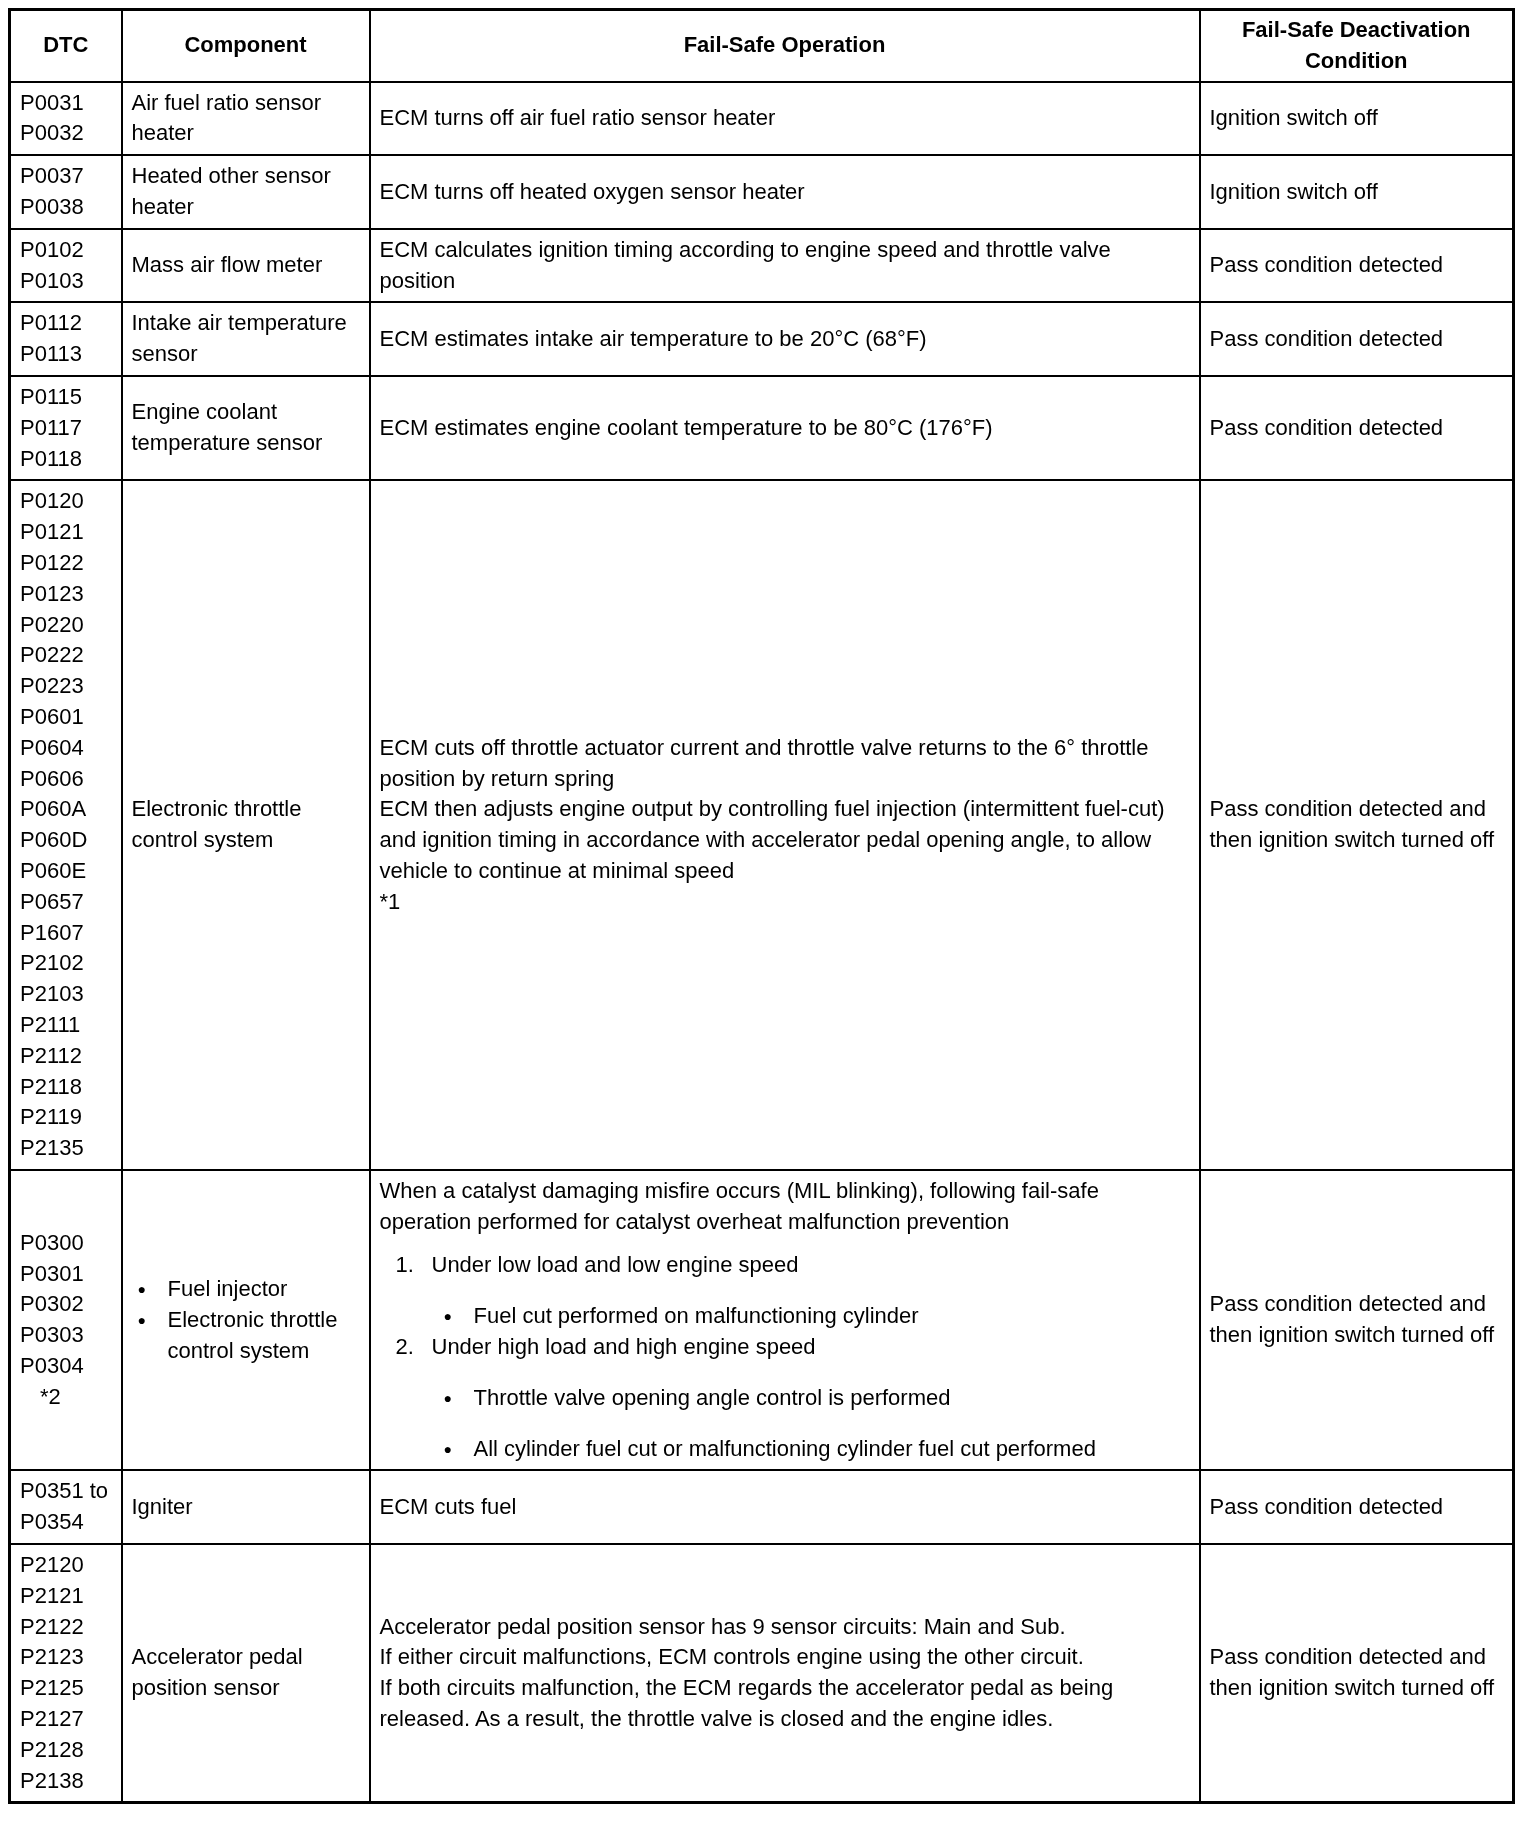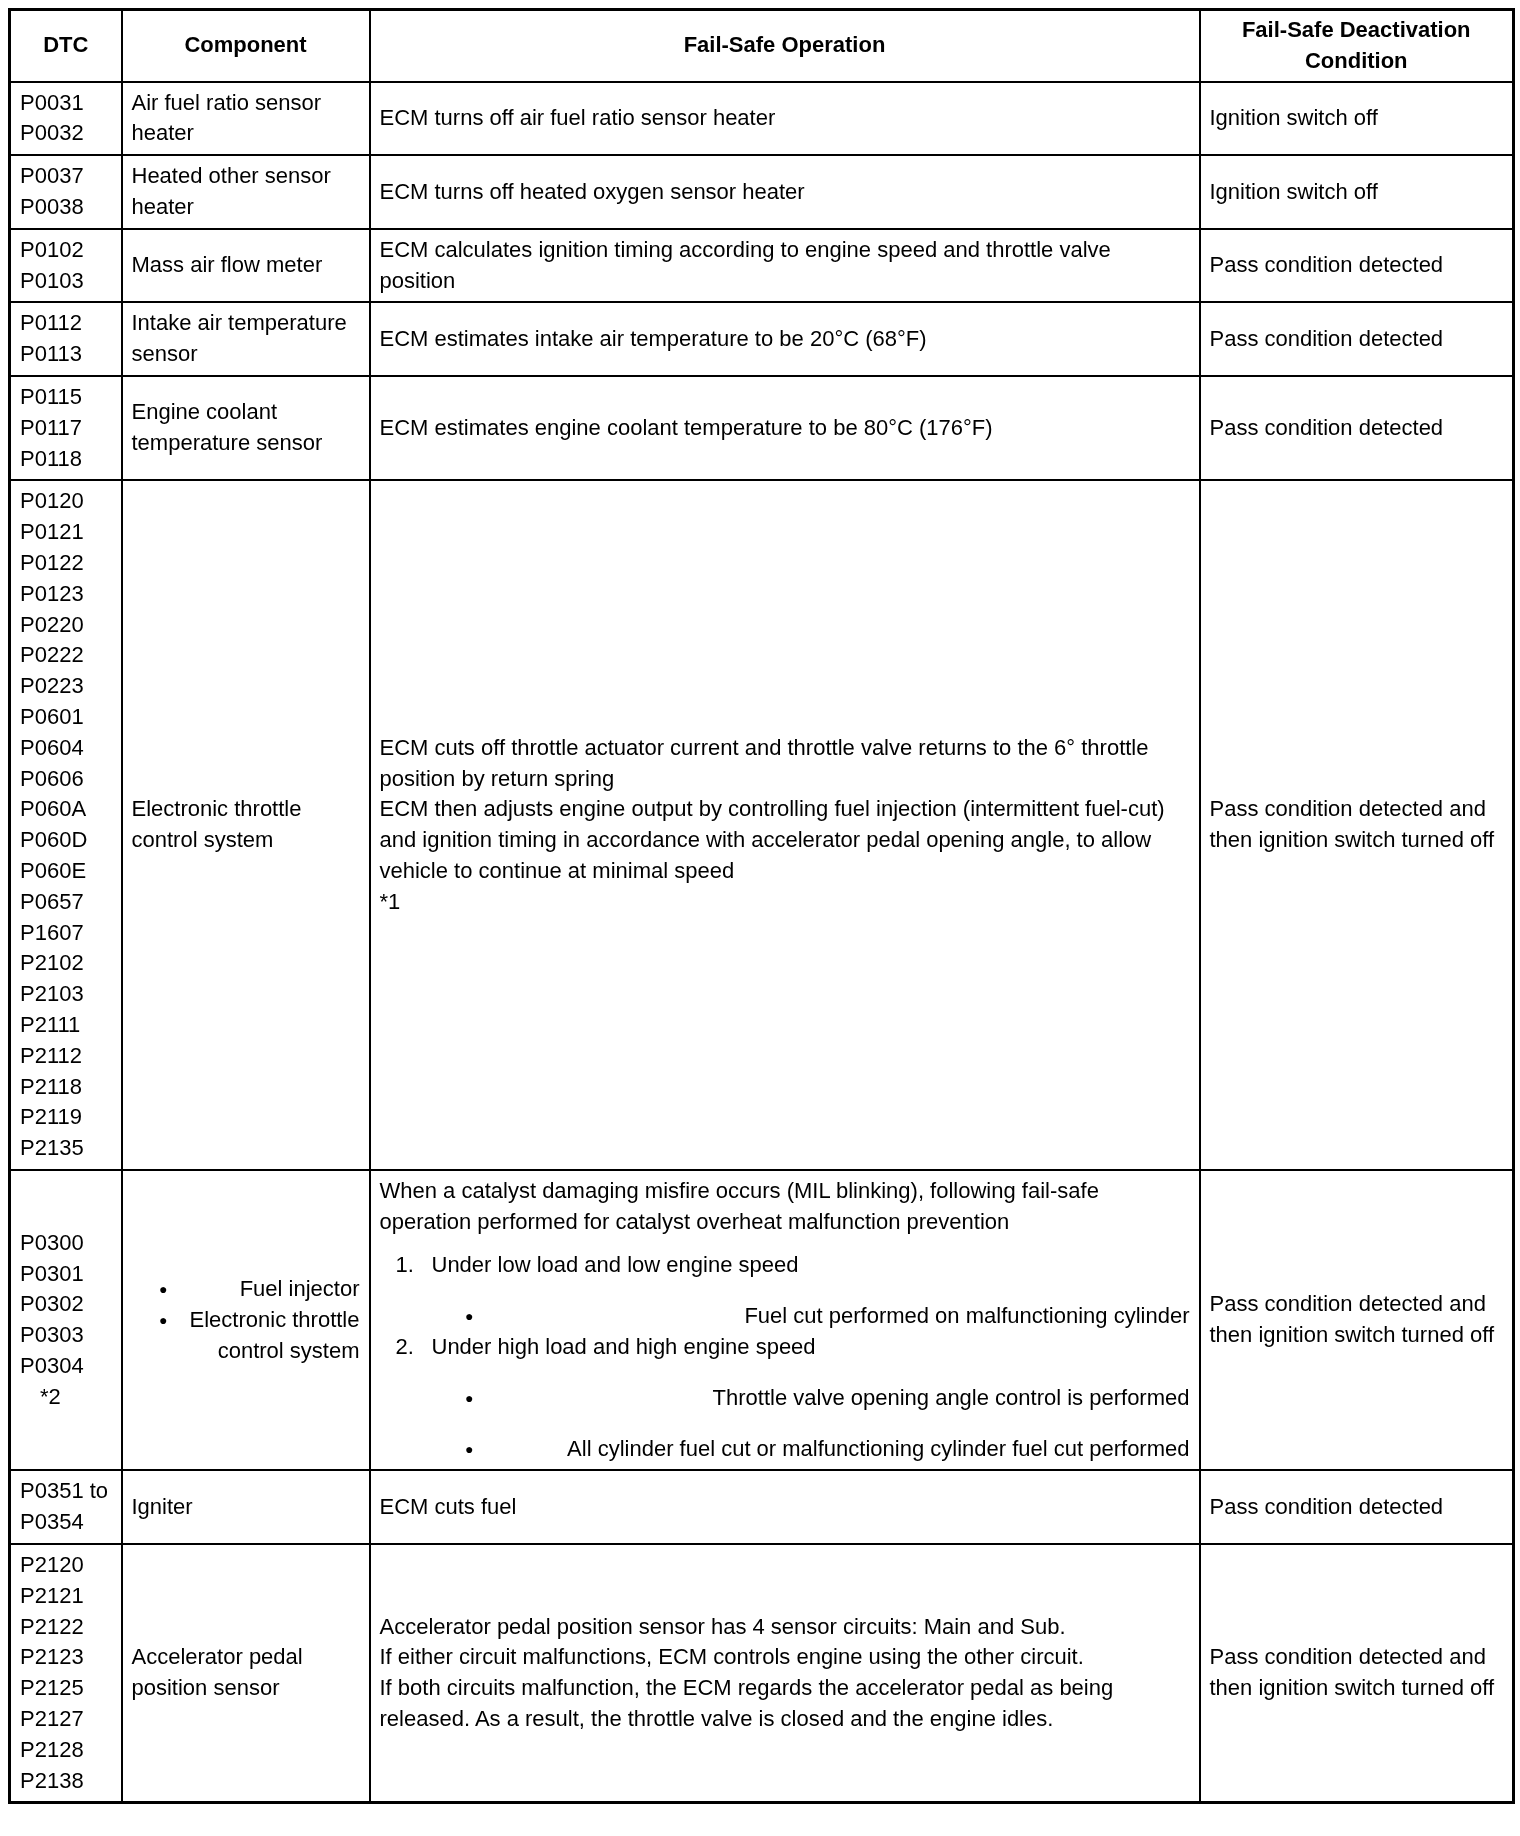--- a/index.html
+++ b/index.html
@@ -32,21 +32,21 @@
   th {
     font-weight: bold;
     text-align: center;
     padding: 4px 6px;
     height: 66px;
   }
   td.dtc-cell { padding-left: 9px; padding-right: 0; }
   .dtc-line { white-space: normal; }
   .footnote-mark { padding-left: 20px; }
   .comp-text { }
-  .bullet-item { display: flex; text-align: right; }
+  .bullet-item { display: flex; }
   .bullet-glyph {
     flex: 0 0 30px;
     font-size: 14px;
     line-height: 30px;
   }
   .bullet-glyph::before { content: "\25CF"; }
   .bullet-text { flex: 1 1 auto; }
   .comp-bullet { padding-left: 6px; }
   .op-para { }
   .op-list { margin-top: 13px; }
@@ -258,21 +258,21 @@
           <div class="dtc-line">P2123</div>
           <div class="dtc-line">P2125</div>
           <div class="dtc-line">P2127</div>
           <div class="dtc-line">P2128</div>
           <div class="dtc-line">P2138</div>
         </td>
         <td class="cell component-cell">
           <div class="comp-text">Accelerator pedal position sensor</div>
         </td>
         <td class="cell operation-cell">
-          <div class="op-para">Accelerator pedal position sensor has 4 sensor circuits: Main and Sub.</div>
+          <div class="op-para">Accelerator pedal position sensor has 9 sensor circuits: Main and Sub.</div>
           <div class="op-para">If either circuit malfunctions, ECM controls engine using the other circuit.</div>
           <div class="op-para">If both circuits malfunction, the ECM regards the accelerator pedal as being released. As a result, the throttle valve is closed and the engine idles.</div>
         </td>
         <td class="cell deactivation-cell">
           <div class="deact-text">Pass condition detected and then ignition switch turned off</div>
         </td>
       </tr>
     </tbody>
 </table>
 

